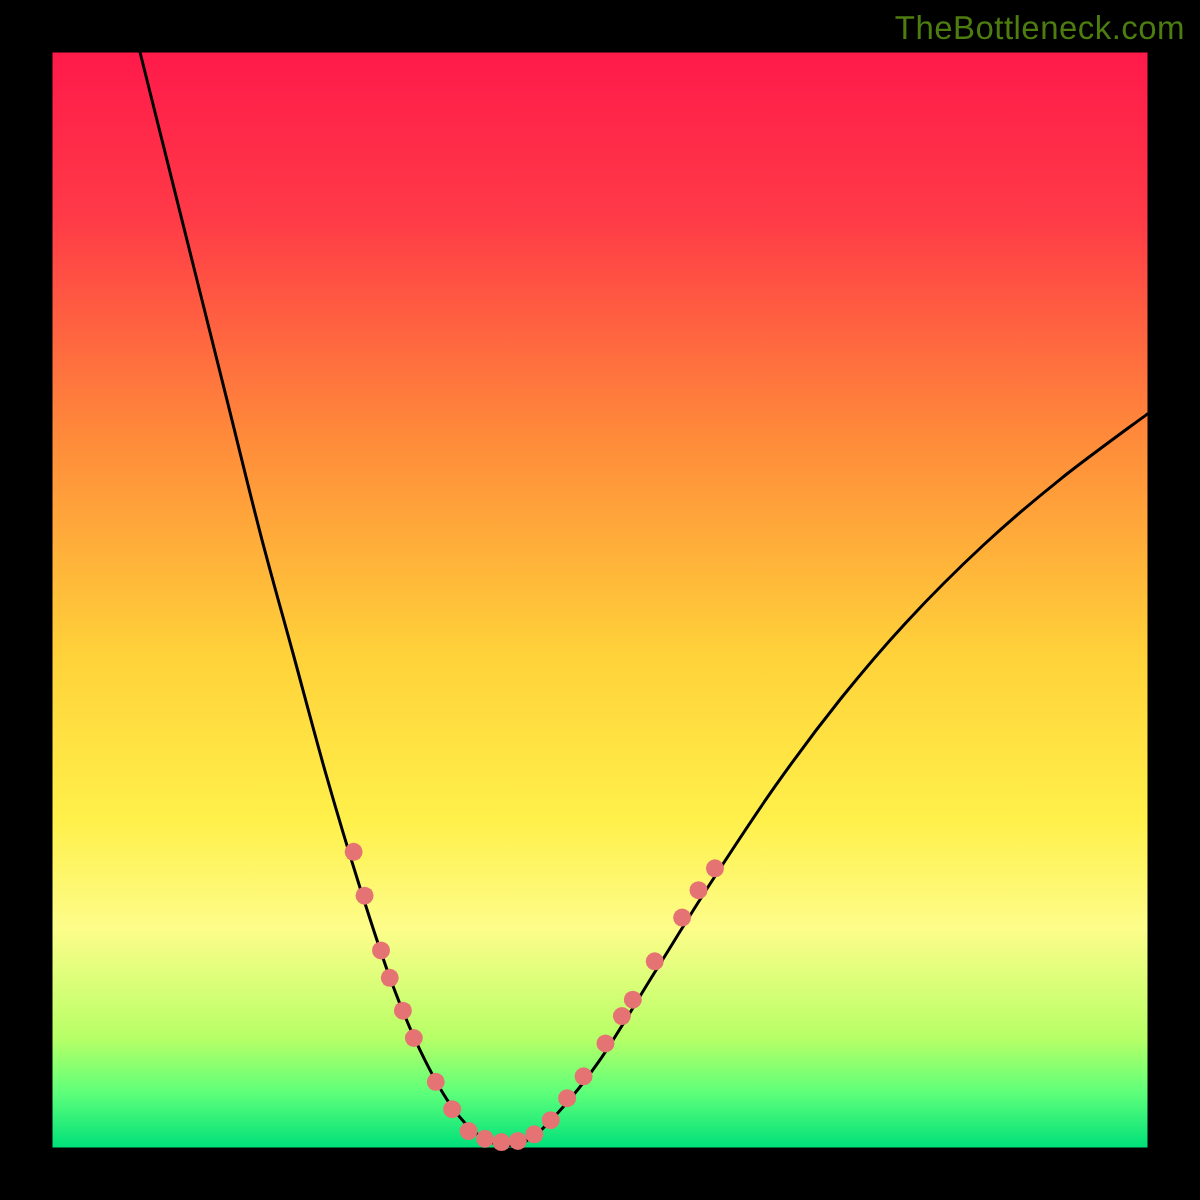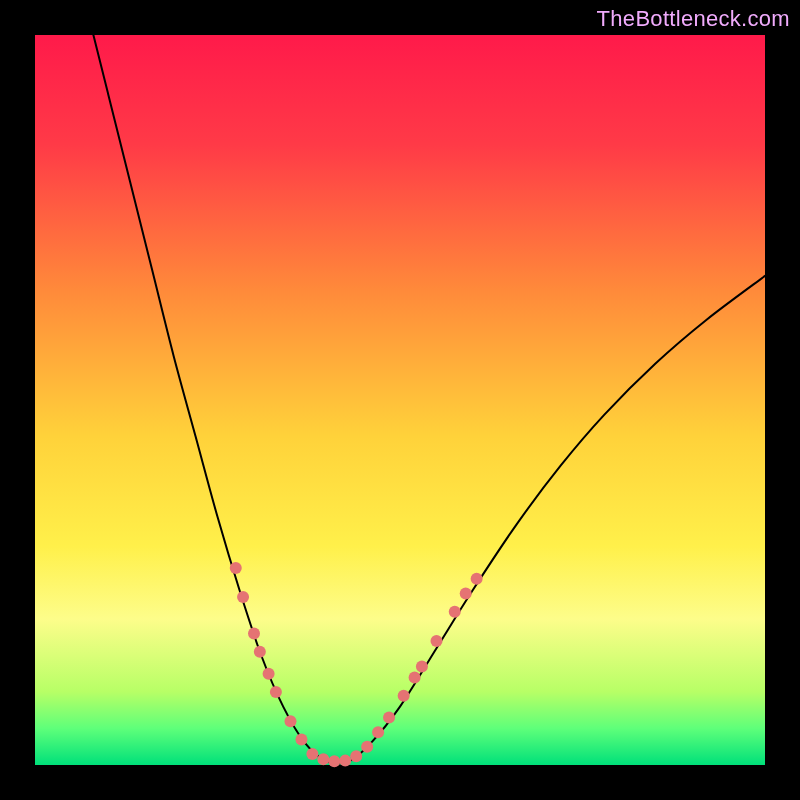--- a/index.html
+++ b/index.html
@@ -13,21 +13,21 @@
   .frame {
     position: relative;
     width: 800px;
     height: 800px;
     background: #000;
   }
   .watermark {
     position: absolute;
     top: 6px;
     right: 10px;
-    color: #f0abfc;
+    color: #4d7c0f;
     font-size: 22px;
     font-weight: 500;
     letter-spacing: 0.3px;
     z-index: 10;
   }
   svg {
     display: block;
   }
 </style>
 </head>

